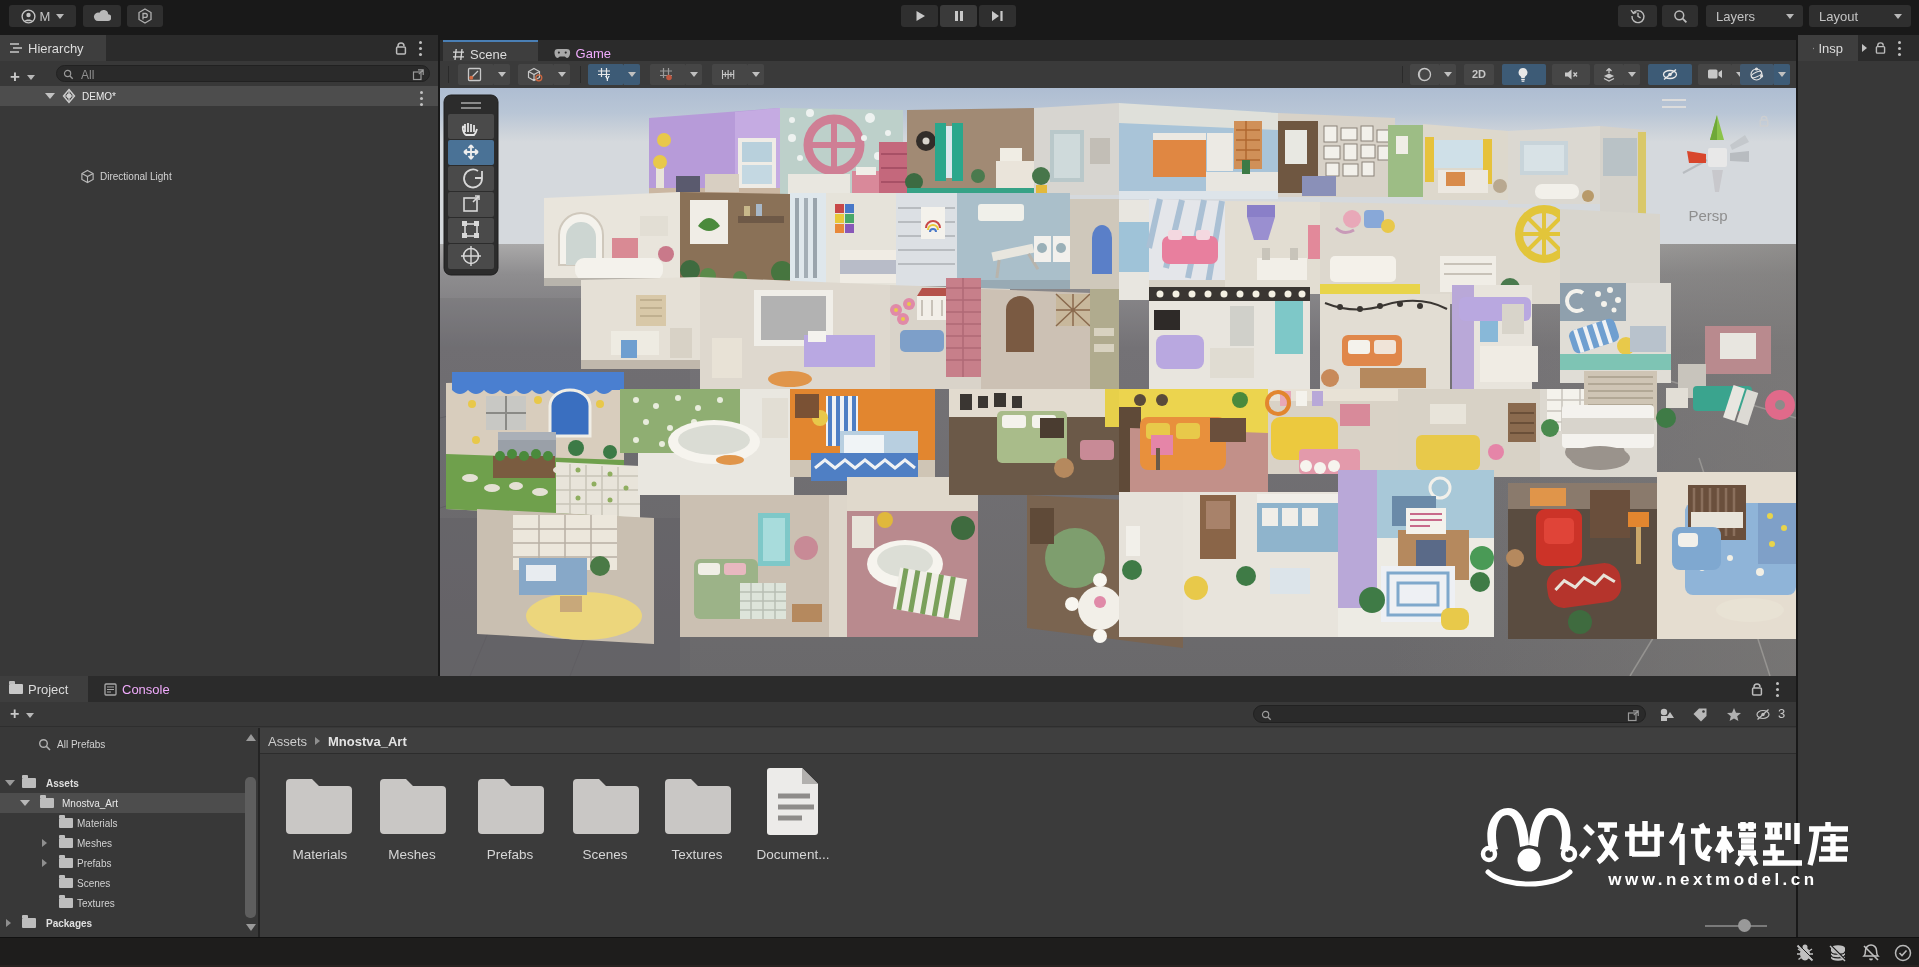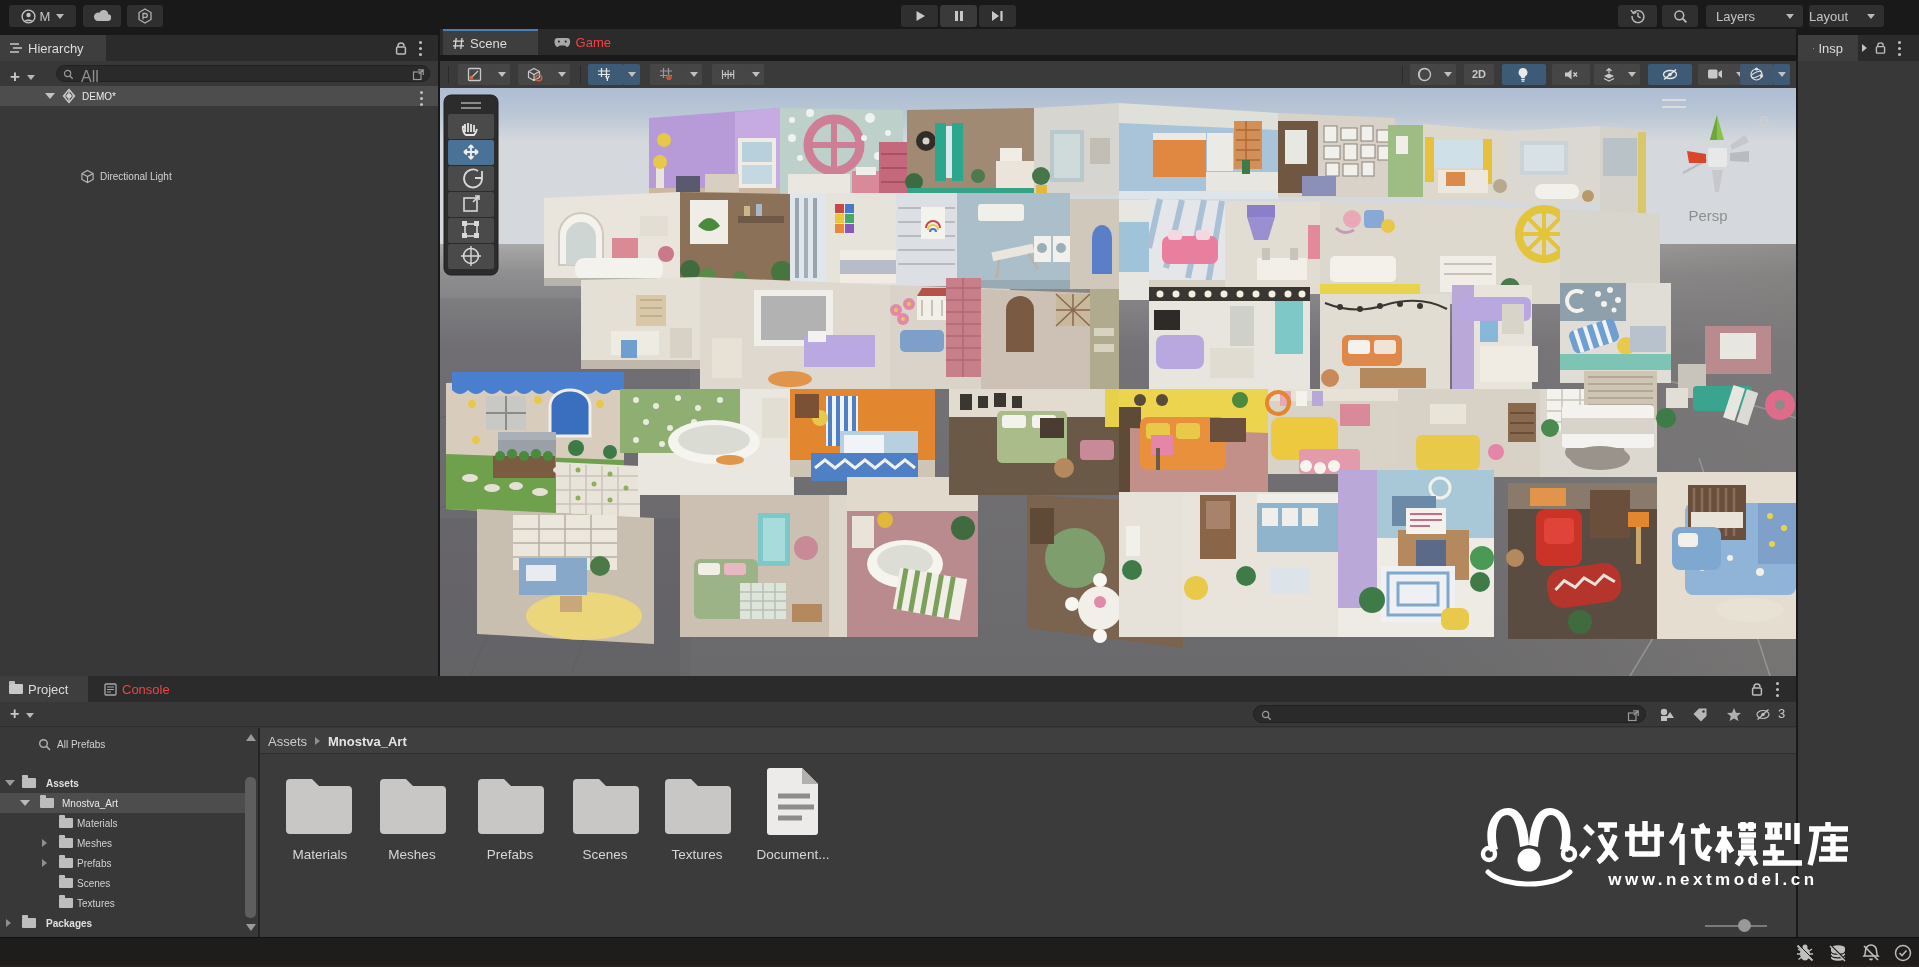--- a/index.html
+++ b/index.html
@@ -5,26 +5,26 @@
 * { margin:0; padding:0; box-sizing:border-box; }
 html,body { width:1919px; height:967px; background:#191919; font-family:"Liberation Sans",sans-serif; overflow:hidden; }
 .abs { position:absolute; }
 #root { position:relative; width:1919px; height:967px; }
 
 #topbar { left:0; top:0; width:1919px; height:35px; background:#191919; }
 .tbtn { position:absolute; top:5px; height:22px; background:#2f2f2f; border-radius:3px; color:#c4c4c4; font-size:13px; display:flex; align-items:center; justify-content:center; }
 
 .tabbar { position:absolute; background:#2b2b2b; height:26px; }
 .tab { position:absolute; top:0; height:26px; background:#3e3e3e; color:#dcdcdc; font-size:13px; display:flex; align-items:center; padding:0 9px; gap:5px; }
-.tab.inactive { background:transparent; color:#ef4444; }
+.tab.inactive { background:transparent; color:#f0abfc; }
 .panel { position:absolute; background:#383838; }
 .caret { width:0; height:0; border-left:4px solid transparent; border-right:4px solid transparent; border-top:5px solid #b8b8b8; display:inline-block; }
 .caretl { width:0; height:0; border-top:4px solid transparent; border-bottom:4px solid transparent; border-left:5px solid #8f8f8f; display:inline-block; }
 .kebab { display:inline-block; width:3px; height:3px; border-radius:50%; background:#c0c0c0; box-shadow:0 6px 0 #c0c0c0, 0 12px 0 #c0c0c0; }
-.searchbox { position:absolute; background:#2a2a2a; border:1px solid #212121; border-radius:10px; color:#8f8f8f; font-size:16px; }
+.searchbox { position:absolute; background:#2a2a2a; border:1px solid #212121; border-radius:10px; color:#8f8f8f; font-size:12px; }
 .row { position:absolute; left:0; height:20px; color:#d2d2d2; font-size:10px; display:flex; align-items:center; }
 .folder { display:inline-block; position:relative; width:14px; height:10px; background:#bdbdbd; border-radius:1px; }
 .folder:before { content:""; position:absolute; top:-3px; left:0; width:6px; height:3px; background:#bdbdbd; border-radius:1px 1px 0 0; }
 
 #scenetools { left:440px; top:61px; width:1356px; height:27px; background:#3a3a3a; }
 .stb { position:absolute; top:3px; height:21px; background:#464646; border-radius:2px; }
 .stb.blue { background:#3d5b76; }
 .stbc { position:absolute; top:3px; height:21px; width:16px; background:#464646; border-radius:0 2px 2px 0; }
 .stbc:after { content:""; position:absolute; left:4px; top:8px; width:0; height:0; border-left:4px solid transparent; border-right:4px solid transparent; border-top:5px solid #c0c0c0; }
 .stbc.blue { background:#3d5b76; }
@@ -83,21 +83,21 @@
           <path d="M8 4.8 V8.4 L10.6 9.8" fill="none" stroke="#bcbcbc" stroke-width="1.4"></path>
         </svg>
     </div>
     <div class="tbtn" style="left:1662px; width:36px;">
       <svg width="15" height="15" viewBox="0 0 15 15">
           <circle cx="6.3" cy="6.3" r="4.4" fill="none" stroke="#bcbcbc" stroke-width="1.5"></circle>
           <line x1="9.7" y1="9.7" x2="13.4" y2="13.4" stroke="#bcbcbc" stroke-width="1.8"></line>
         </svg>
     </div>
     <div class="tbtn" style="left:1706px; width:97px; justify-content:flex-start; padding-left:10px;">Layers<span class="caret" style="position:absolute; right:9px; top:9px;"></span></div>
-    <div class="tbtn" style="left:1809px; width:75px; justify-content:flex-start; ">Layout<span class="caret" style="position:absolute; right:9px; top:9px;"></span></div>
+    <div class="tbtn" style="left:1809px; width:102px; justify-content:flex-start; padding-left:10px;">Layout<span class="caret" style="position:absolute; right:9px; top:9px;"></span></div>
   </div>
 
   <div class="tabbar" style="left:0; top:35px; width:438px;">
     <div class="tab" style="left:0; width:106px;">
       <svg width="14" height="12" viewBox="0 0 14 12">
           <path d="M1 2 h9 M4 6 h9 M1 10 h9" stroke="#c8c8c8" stroke-width="1.5"></path>
         </svg>
       Hierarchy
     </div>
     <svg class="abs" style="left:394px; top:6px;" width="14" height="15" viewBox="0 0 14 15">
@@ -133,21 +133,21 @@
       <span class="kebab" style="position:absolute; left:420px; top:5px;"></span>
     </div>
     <div class="row" style="top:105px; width:350px;">
       <svg style="position:absolute; left:80px; top:3px;" width="15" height="15" viewBox="0 0 16 16">
           <path d="M8 1.5 L14 4.8 V11.2 L8 14.5 L2 11.2 V4.8 Z M2 4.8 L8 8 L14 4.8 M8 8 V14.5" fill="none" stroke="#b8b8b8" stroke-width="1.2"></path>
         </svg>
       <span style="position:absolute; left:100px;">Directional Light</span>
     </div>
   </div>
 
-  <div class="tabbar" style="left:440px; top:29px; width:1356px;">
+  <div class="tabbar" style="left:440px; top:40px; width:1356px;">
     <div class="tab" style="left:3px; width:95px; border-top:2px solid #4a7fb5;">
       <svg width="13" height="13" viewBox="0 0 13 13">
           <path d="M4.2 1 L3 12 M10 1 L8.8 12 M1 4.2 H12 M1 8.8 H12" stroke="#d8d8d8" stroke-width="1.3" fill="none"></path>
         </svg>
       Scene
     </div>
     <div class="tab inactive" style="left:105px; width:75px;">
       <svg width="17" height="11" viewBox="0 0 17 11">
           <path d="M4 1 h9 a3.5 3.5 0 0 1 3.5 3.5 c0 3-1.5 5.5-3 5.5 c-1.2 0-1.8-1.4-2.6-1.4 h-4.8 c-.8 0-1.4 1.4-2.6 1.4 c-1.5 0-3-2.5-3-5.5 A3.5 3.5 0 0 1 4 1 Z" fill="#a8a8a8"></path>
           <circle cx="5" cy="4.6" r="1.1" fill="#2b2b2b"></circle>

